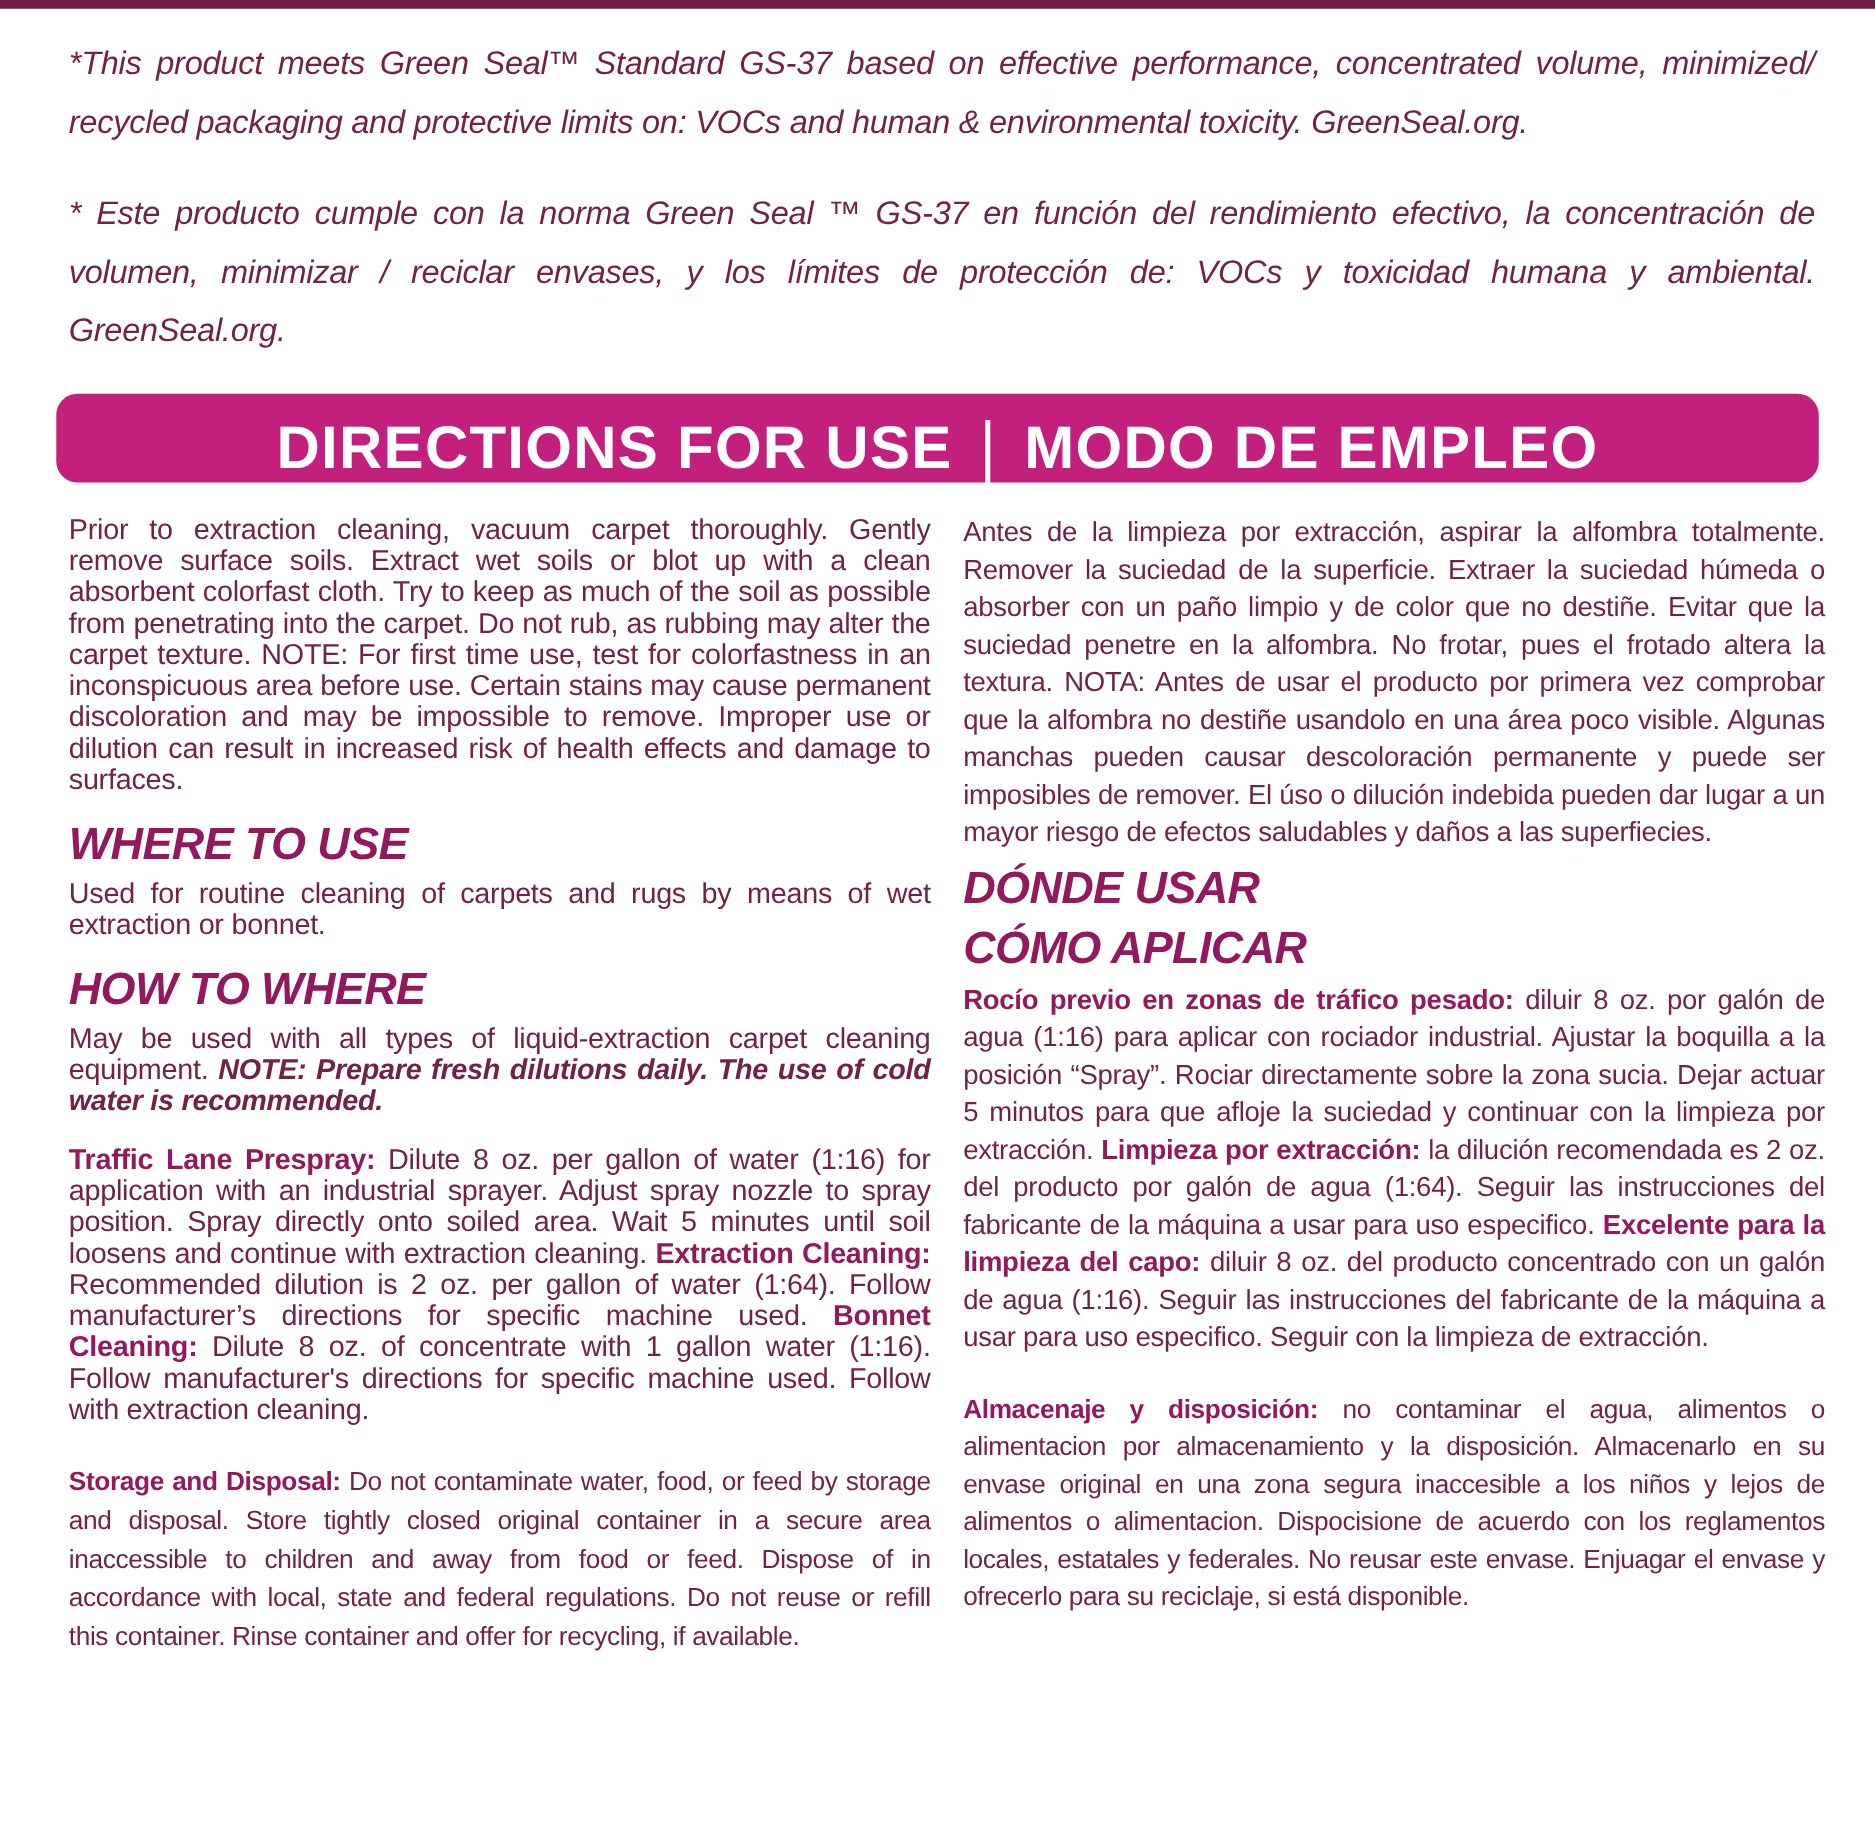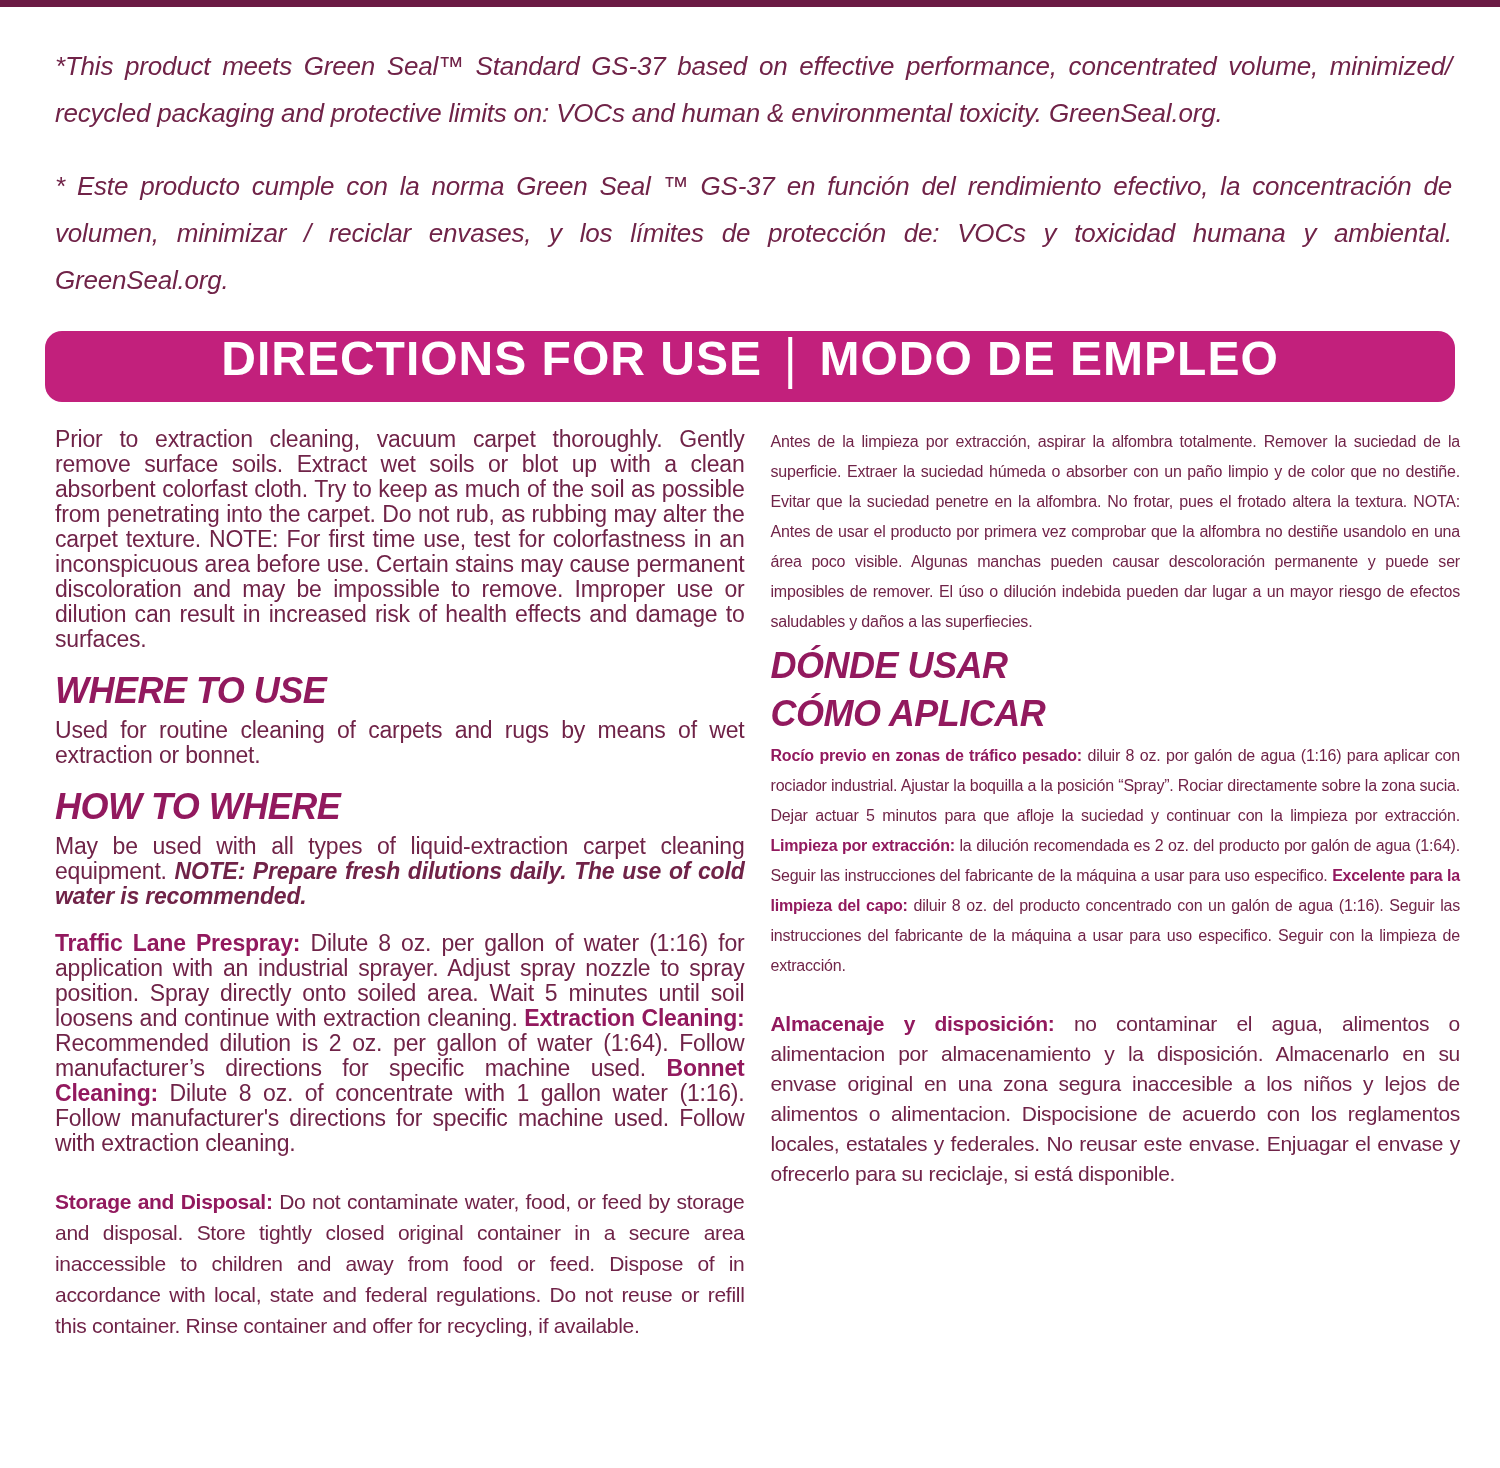--- a/index.html
+++ b/index.html
@@ -16,37 +16,37 @@
     width:1500px;height:1468px;
     background:#ffffff;
     overflow:hidden;
     font-family:"Liberation Sans","DejaVu Sans",sans-serif;
     color:var(--body);
   }
   .top-edge-bar{
     width:100%;height:7px;background:var(--top-bar);
   }
   .green-seal{
-    padding:36px 48px 0 55px;
+    padding:20px 48px 0 55px;
   }
   .green-seal p{
     font-style:italic;
     font-size:26px;
     line-height:47px;
     text-align:justify;
     letter-spacing:-0.2px;
     color:var(--body);
   }
   .green-seal p + p{margin-top:26px;}
   .banner{
     margin:27px 45px 0 45px;
     height:71px;
     background:var(--banner);
     border-radius:17px;
-    display:flex;align-items:flex-start;justify-content:center;
+    display:flex;align-items:flex-end;justify-content:center;
     color:var(--banner-text);
     font-weight:700;
     font-size:48px;
     letter-spacing:1px;
     white-space:nowrap;
   }
   .banner .sep{
     padding:0 22px;
     font-weight:400;
     transform:scaleY(1.15);
@@ -59,21 +59,21 @@
   }
   .col{flex:1 1 0;min-width:0;}
   .body{
     font-size:23px;
     line-height:25px;
     text-align:justify;
     letter-spacing:-0.2px;
     color:var(--body);
   }
   .col-es .body{
-    font-size:16px;
+    font-size:22px;
     line-height:30px;
   }
   .body.small{
     font-size:21px;
     line-height:31px;
     letter-spacing:-0.3px;
   }
   .col-es .body.small{
     font-size:21px;
     line-height:30px;

